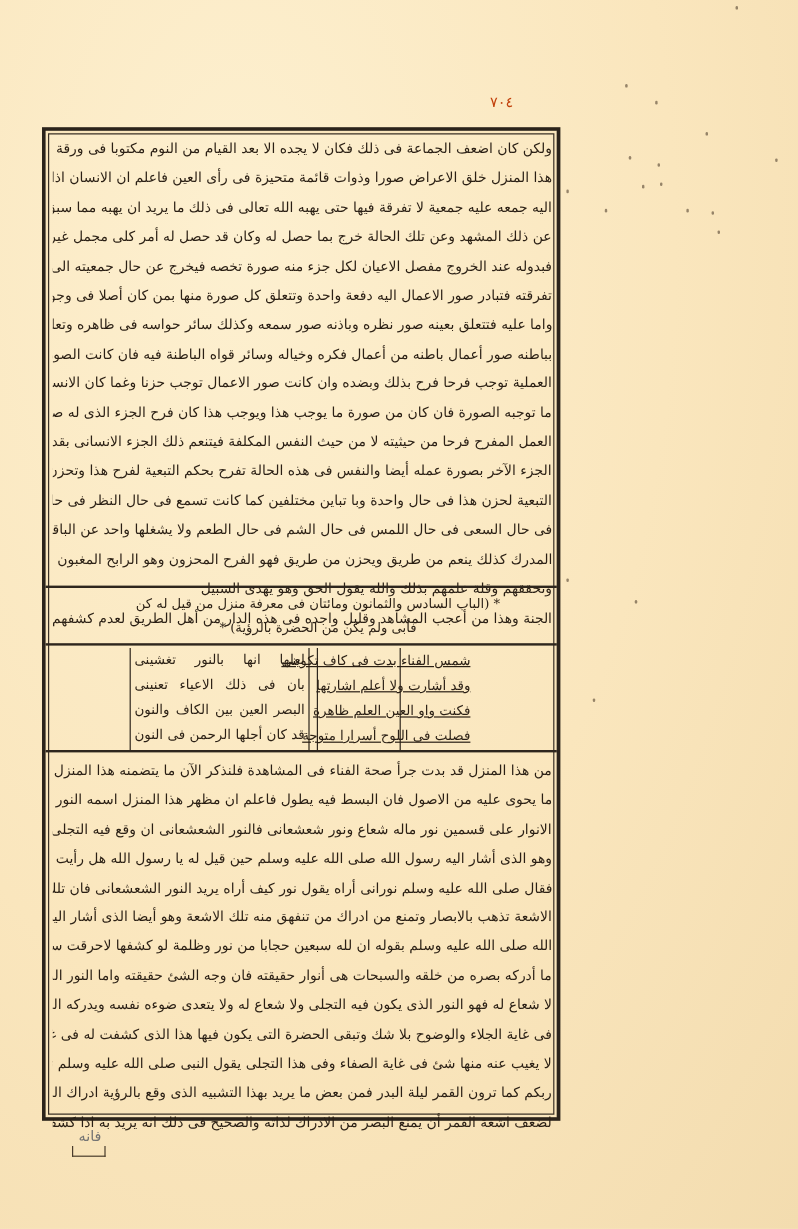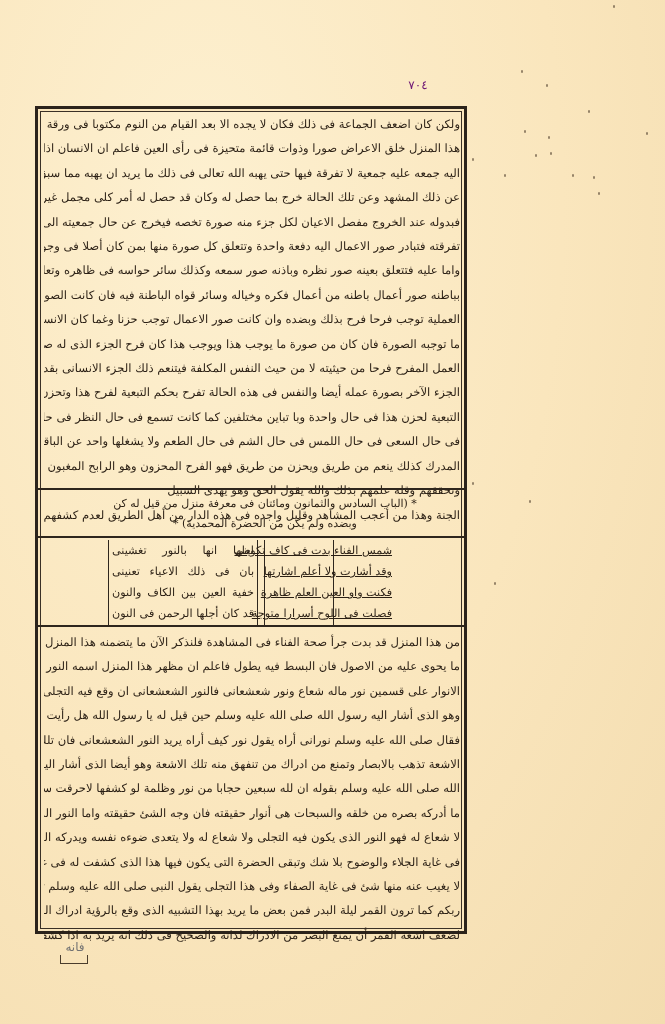--- a/index.html
+++ b/index.html
@@ -6,21 +6,21 @@
   body {
     width:665px; height:1024px; overflow:hidden;
     background:#fbe9c3;
     background-image: radial-gradient(ellipse at 30% 20%, #fdf0d0 0%, #fae6bd 55%, #f3dcaf 100%);
     position:relative;
     font-family: "DejaVu Serif", serif;
     color:#2a1f14;
   }
   .page-number {
     position:absolute; left:398px; top:78px; width:40px; text-align:center;
-    font-size:12px; color:#701a75; letter-spacing:2px;
+    font-size:12px; color:#c2410c; letter-spacing:2px;
   }
   .frame {
     position:absolute; left:35px; top:106px; width:432px; height:828px;
     border:3px solid #2b231b;
     box-shadow: inset 0 0 0 2px #fae6bd, inset 0 0 0 3px #3a3026;
     box-sizing:border-box;
   }
   .block {
     position:absolute; left:44px; width:416px;
     direction:rtl; text-align:justify;
@@ -80,42 +80,42 @@
   <span class="line">فى حال السعى فى حال اللمس فى حال الشم فى حال الطعم ولا يشغلها واحد عن الباقى مع أحدية</span>
   <span class="line">المدرك كذلك ينعم من طريق ويحزن من طريق فهو الفرح المحزون وهو الرابح المغبون الى أن يدخل</span>
   <span class="line last">وتحققهم وقلة علمهم بذلك والله يقول الحق وهو يهدى السبيل</span>
   <span class="line">الجنة وهذا من أعجب المشاهد وقليل واجده فى هذه الدار من أهل الطريق لعدم كشفهم</span>
 </div>
 
 <div class="hrule double" style="top:488px;"></div>
 
 <div class="heading">
   <div>* (الباب السادس والثمانون ومائتان فى معرفة منزل من قيل له كن</div>
-  <div>وبضده ولم يكن من الحضرة المحمدية) *</div>
+  <div>فأبى ولم يكن من الحضرة بالرؤية) *</div>
 </div>
 
 <div class="hrule double" style="top:536px;"></div>
 
 <div class="vline" style="left:108px;"></div>
 <div class="vline" style="left:257px;"></div>
 <div class="vline" style="left:264px;"></div>
 <div class="vline" style="left:333px;"></div>
 
 <div class="poem-col" style="left:268px; width:62px;">
 </div>
 <div class="poem-col" style="left:205px; width:126px; left:266px;text-decoration:underline;">
   <span class="verse">شمس الفناء بدت فى كاف تكوينى</span>
   <span class="verse">وقد أشارت ولا أعلم اشارتها</span>
   <span class="verse">فكنت واو العين العلم ظاهرة</span>
   <span class="verse">فصلت فى اللوح أسرارا متوجة</span>
 </div>
 <div class="poem-col" style="left:112px; width:142px;font-family:Liberation Serif, serif;">
   <span class="verse">لعلها انها بالنور تغشينى</span>
   <span class="verse">بان فى ذلك الاعياء تعنينى</span>
-  <span class="verse">خفية العين بين الكاف والنون</span>
+  <span class="verse">البصر العين بين الكاف والنون</span>
   <span class="verse">قد كان أجلها الرحمن فى النون</span>
 </div>
 
 <div class="hrule double" style="top:625px;"></div>
 
 <div class="block block2">
   <span class="line">من هذا المنزل قد بدت جرأ صحة الفناء فى المشاهدة فلنذكر الآن ما يتضمنه هذا المنزل على</span>
   <span class="line">ما يحوى عليه من الاصول فان البسط فيه يطول فاعلم ان مظهر هذا المنزل اسمه النور ولكن</span>
   <span class="line">الانوار على قسمين نور ماله شعاع ونور شعشعانى فالنور الشعشعانى ان وقع فيه التجلى ذهب بالابصار</span>
   <span class="line">وهو الذى أشار اليه رسول الله صلى الله عليه وسلم حين قيل له يا رسول الله هل رأيت ربك</span>

